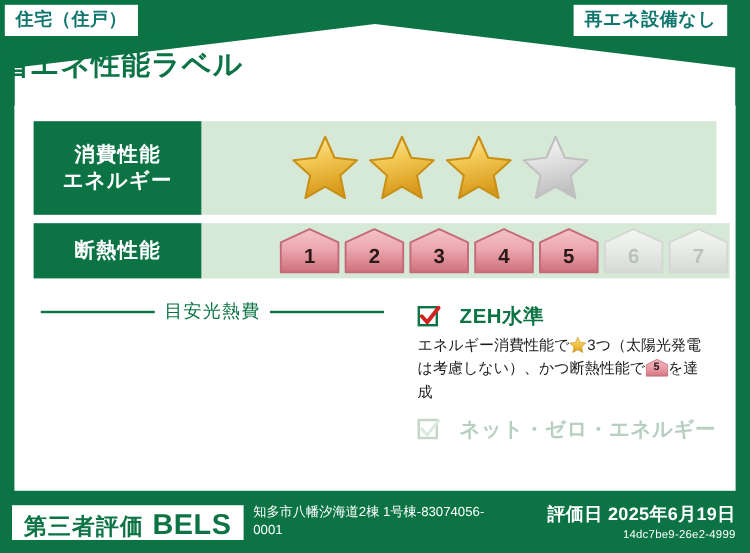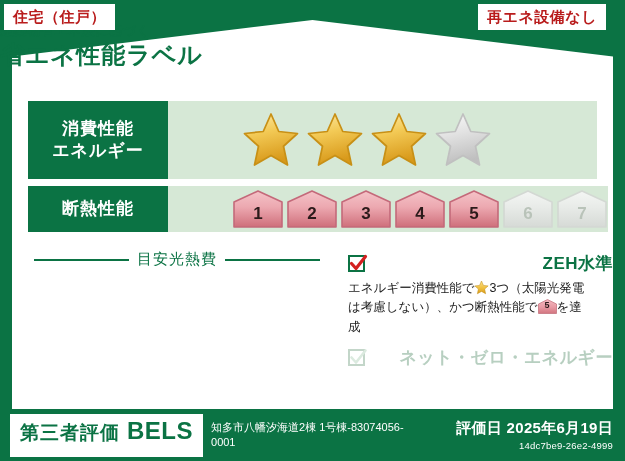--- a/index.html
+++ b/index.html
@@ -16,21 +16,21 @@
     width: 625px;
     height: 461px;
     background: #0b7344;
   }
 
   
   .corner-tag {
     position: absolute;
     top: 4px;
     background: #ffffff;
-    color: #b91c1c;
+    color: #0f766e;
     font-weight: bold;
     font-size: 15px;
     letter-spacing: 0.5px;
     padding: 5px 9px 6px;
     line-height: 1;
     white-space: nowrap;
     z-index: 6;
   }
   .corner-tag.left  { left: 4px; }
   .corner-tag.right { right: 19px; }
@@ -174,23 +174,22 @@
     color: #0b7344;
     font-size: 23px;
     font-weight: bold;
     letter-spacing: 2px;
   }
 
   
   .zeh-line {
     display: flex;
     align-items: center;
-    gap: 7px;
+    gap: 18px;
     padding-left: 6px;
-    justify-content: space-between;
   }
   .cbox {
     width: 17px;
     height: 17px;
     border: 2px solid #0b7344;
     position: relative;
     flex: 0 0 17px;
     background: #fff;
   }
   .cbox.off { border-color: #c3d6c9; }
@@ -243,21 +242,21 @@
     height: 52px;
     z-index: 4;
     display: flex;
     align-items: center;
   }
   .bels-badge {
     background: #ffffff;
     color: #0b7344;
     font-weight: bold;
     margin-left: 10px;
-    padding: 5px 10px 14px;
+    padding: 5px 10px 0;
     display: flex;
     align-items: baseline;
     gap: 7px;
     line-height: 1;
   }
   .bels-badge .jp   { font-size: 19px; letter-spacing: 1px; }
   .bels-badge .bels { font-size: 24px; letter-spacing: 0.5px; }
 
   .footer-addr {
     color: #ffffff;

